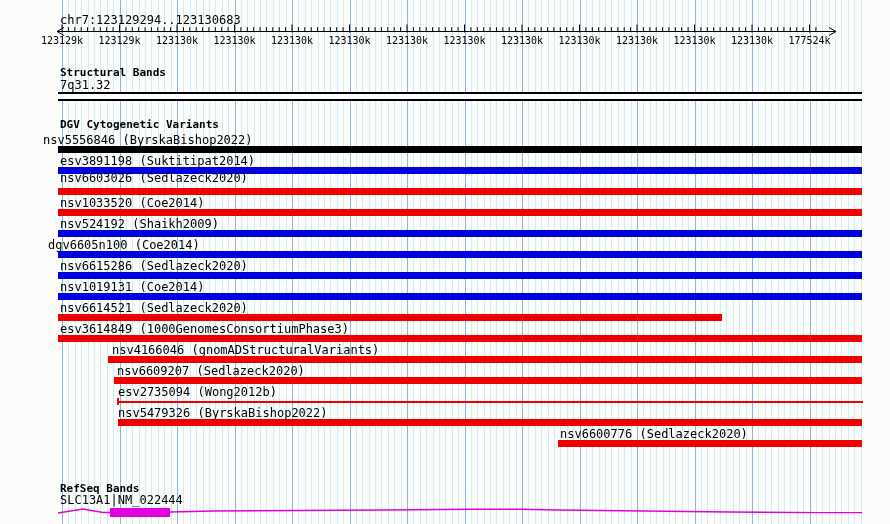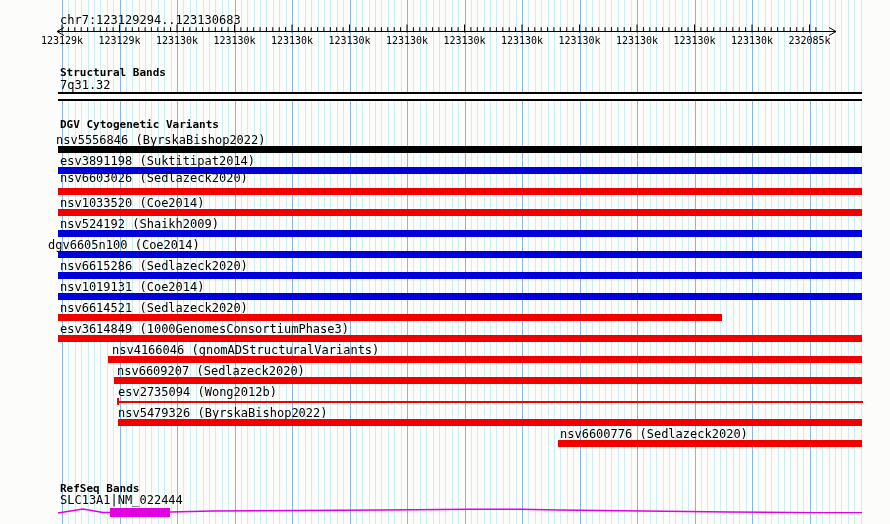--- a/index.html
+++ b/index.html
@@ -285,30 +285,30 @@
       <span class="abs tick-label" style="left: 205.5px; top: 36px;">123130k</span>
       <span class="abs tick-label" style="left: 263px; top: 36px;">123130k</span>
       <span class="abs tick-label" style="left: 320.5px; top: 36px;">123130k</span>
       <span class="abs tick-label" style="left: 378px; top: 36px;">123130k</span>
       <span class="abs tick-label" style="left: 435.5px; top: 36px;">123130k</span>
       <span class="abs tick-label" style="left: 493px; top: 36px;">123130k</span>
       <span class="abs tick-label" style="left: 550.5px; top: 36px;">123130k</span>
       <span class="abs tick-label" style="left: 608px; top: 36px;">123130k</span>
       <span class="abs tick-label" style="left: 665.5px; top: 36px;">123130k</span>
       <span class="abs tick-label" style="left: 723px; top: 36px;">123130k</span>
-      <span class="abs tick-label" style="left: 780.5px; top: 36px;">232085k</span>
+      <span class="abs tick-label" style="left: 780.5px; top: 36px;">177524k</span>
     </div>
 
   <span class="abs title" style="left:60px;top:67px;">Structural Bands</span>
   <span class="abs lbl" style="left:60px;top:80px;">7q31.32</span>
   <div class="cyto-box"></div>
 
   <span class="abs title" style="left:60px;top:119px;">DGV Cytogenetic Variants</span>
   <div id="variants-layer">
-      <span class="abs lbl" style="left: 56px; top: 135px;">nsv5556846 (ByrskaBishop2022)</span>
+      <span class="abs lbl" style="left: 43px; top: 135px;">nsv5556846 (ByrskaBishop2022)</span>
       <div class="bar" style="left: 58px; top: 146px; width: 804px; background: rgb(0, 0, 0);"></div>
       <span class="abs lbl" style="left: 60px; top: 156px;">esv3891198 (Suktitipat2014)</span>
       <div class="bar" style="left: 58px; top: 167px; width: 804px; background: rgb(0, 0, 220);"></div>
       <span class="abs lbl" style="left: 60px; top: 173px;">nsv6603026 (Sedlazeck2020)</span>
       <div class="bar" style="left: 58px; top: 188px; width: 804px; background: rgb(241, 0, 0);"></div>
       <span class="abs lbl" style="left: 60px; top: 198px;">nsv1033520 (Coe2014)</span>
       <div class="bar" style="left: 58px; top: 209px; width: 804px; background: rgb(241, 0, 0);"></div>
       <span class="abs lbl" style="left: 60px; top: 219px;">nsv524192 (Shaikh2009)</span>
       <div class="bar" style="left: 58px; top: 230px; width: 804px; background: rgb(0, 0, 220);"></div>
       <span class="abs lbl" style="left: 48px; top: 240px;">dgv6605n100 (Coe2014)</span>

